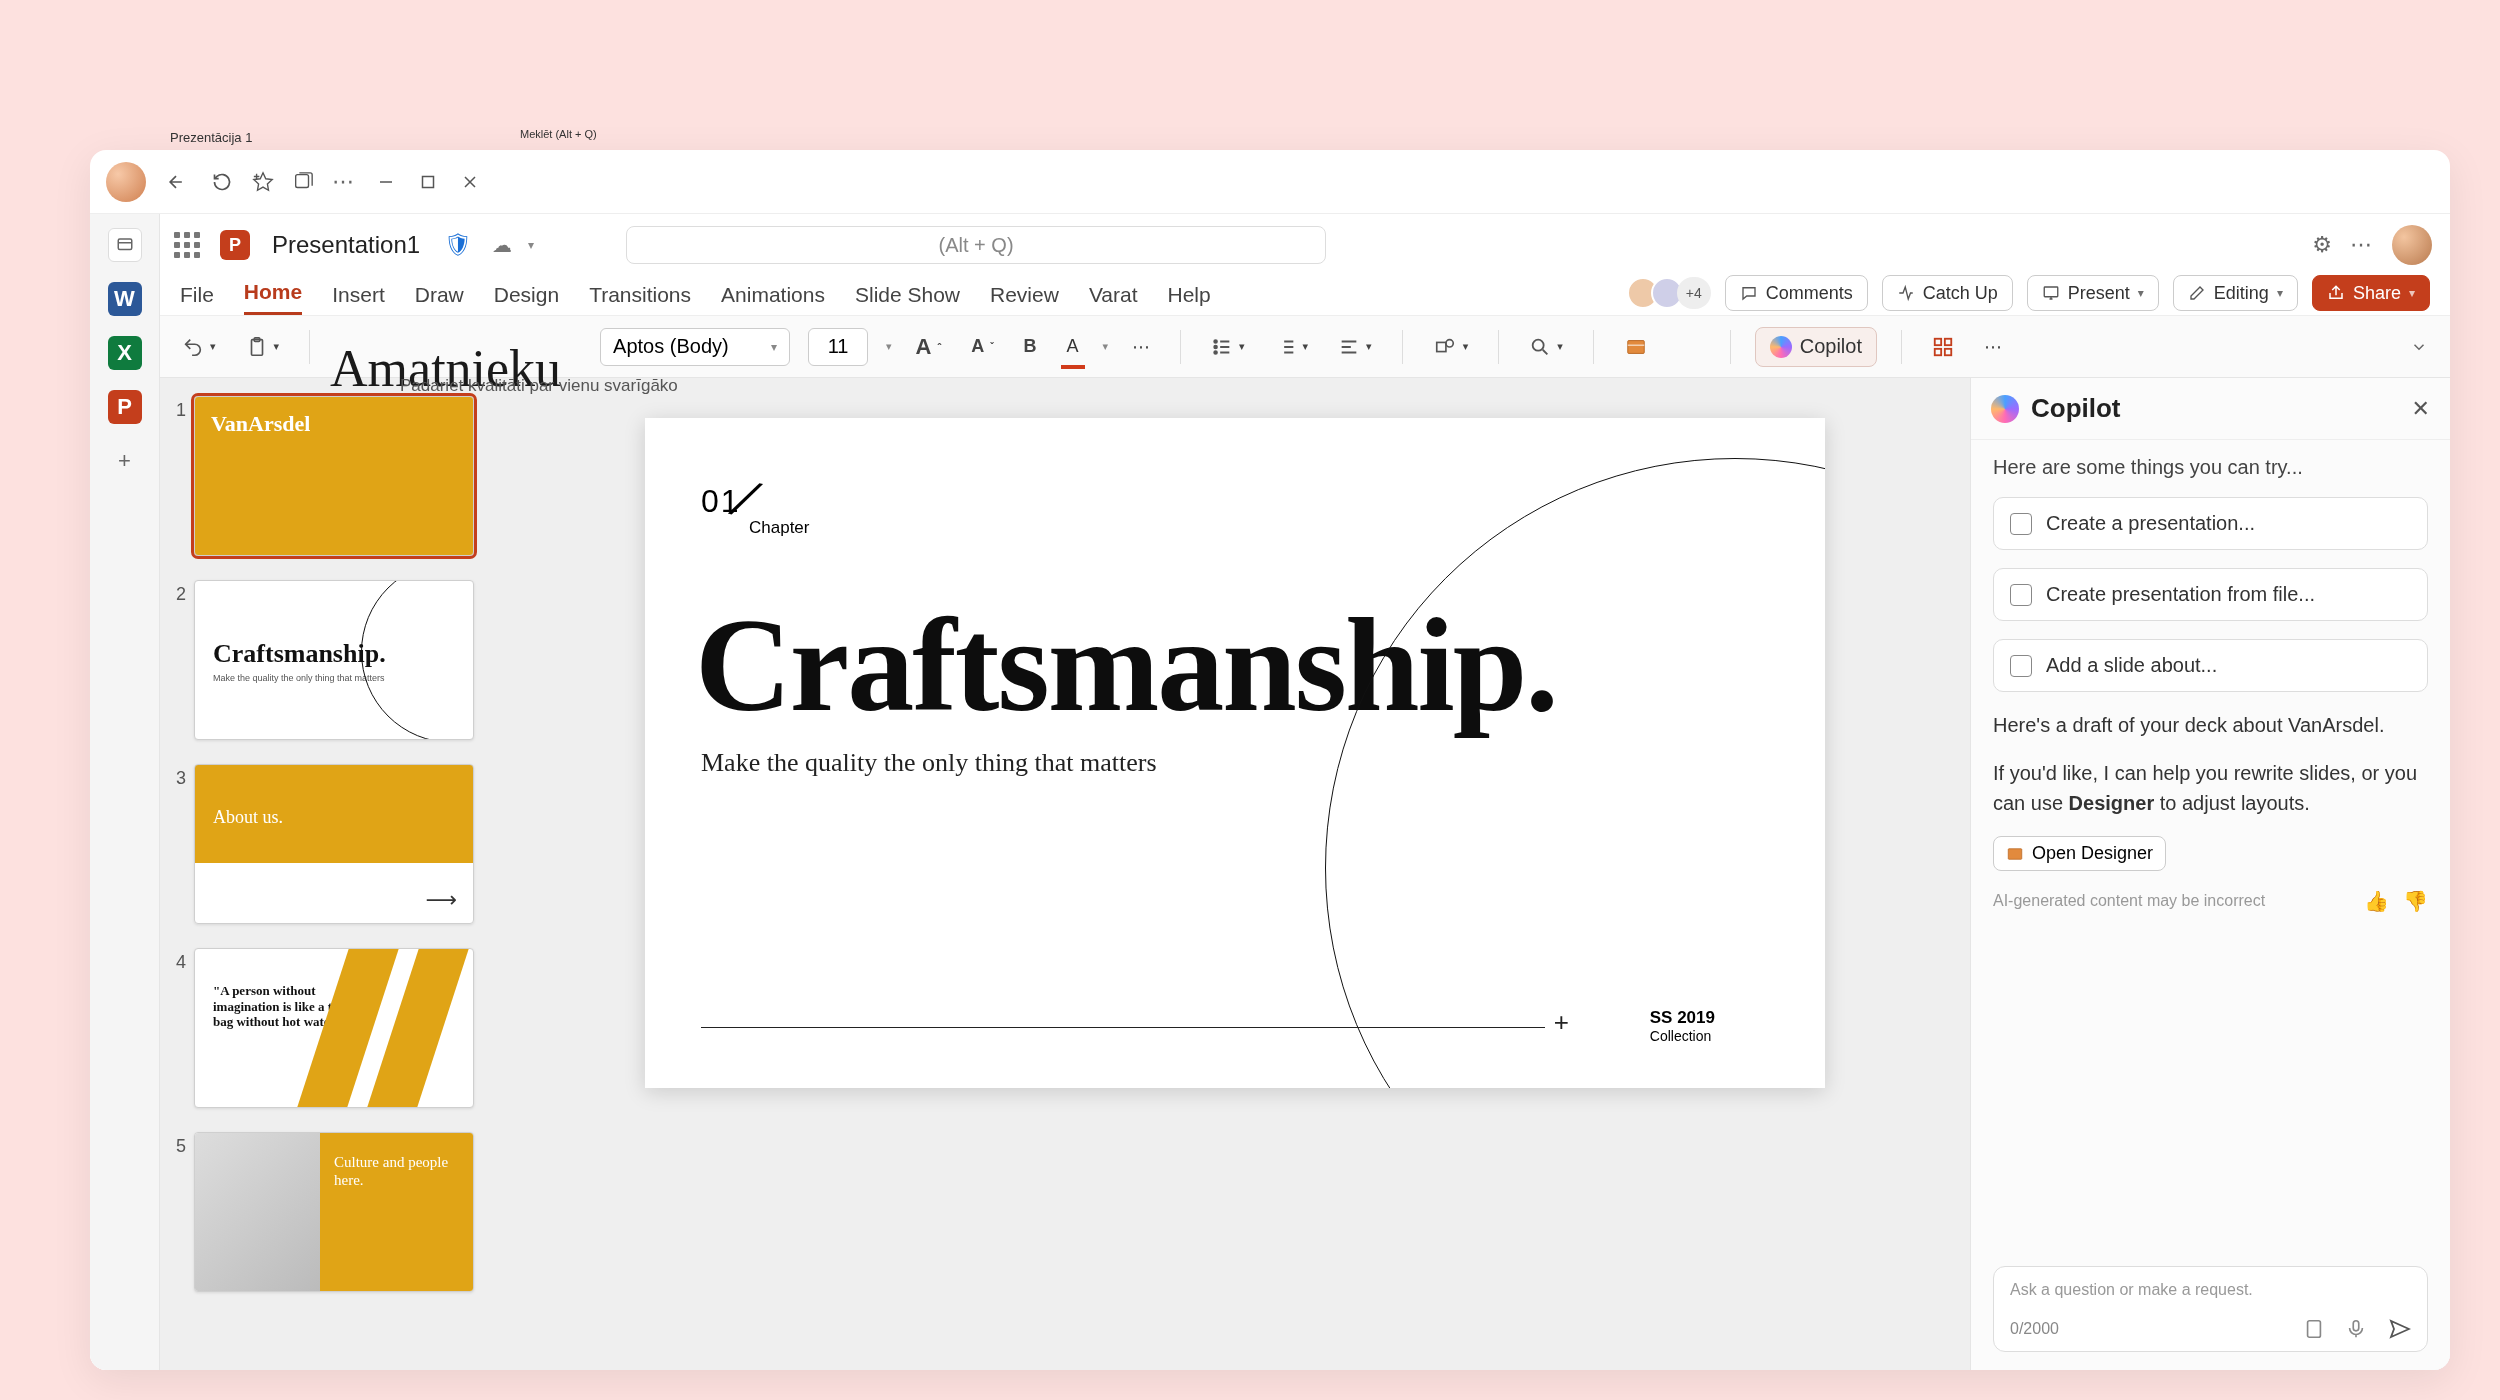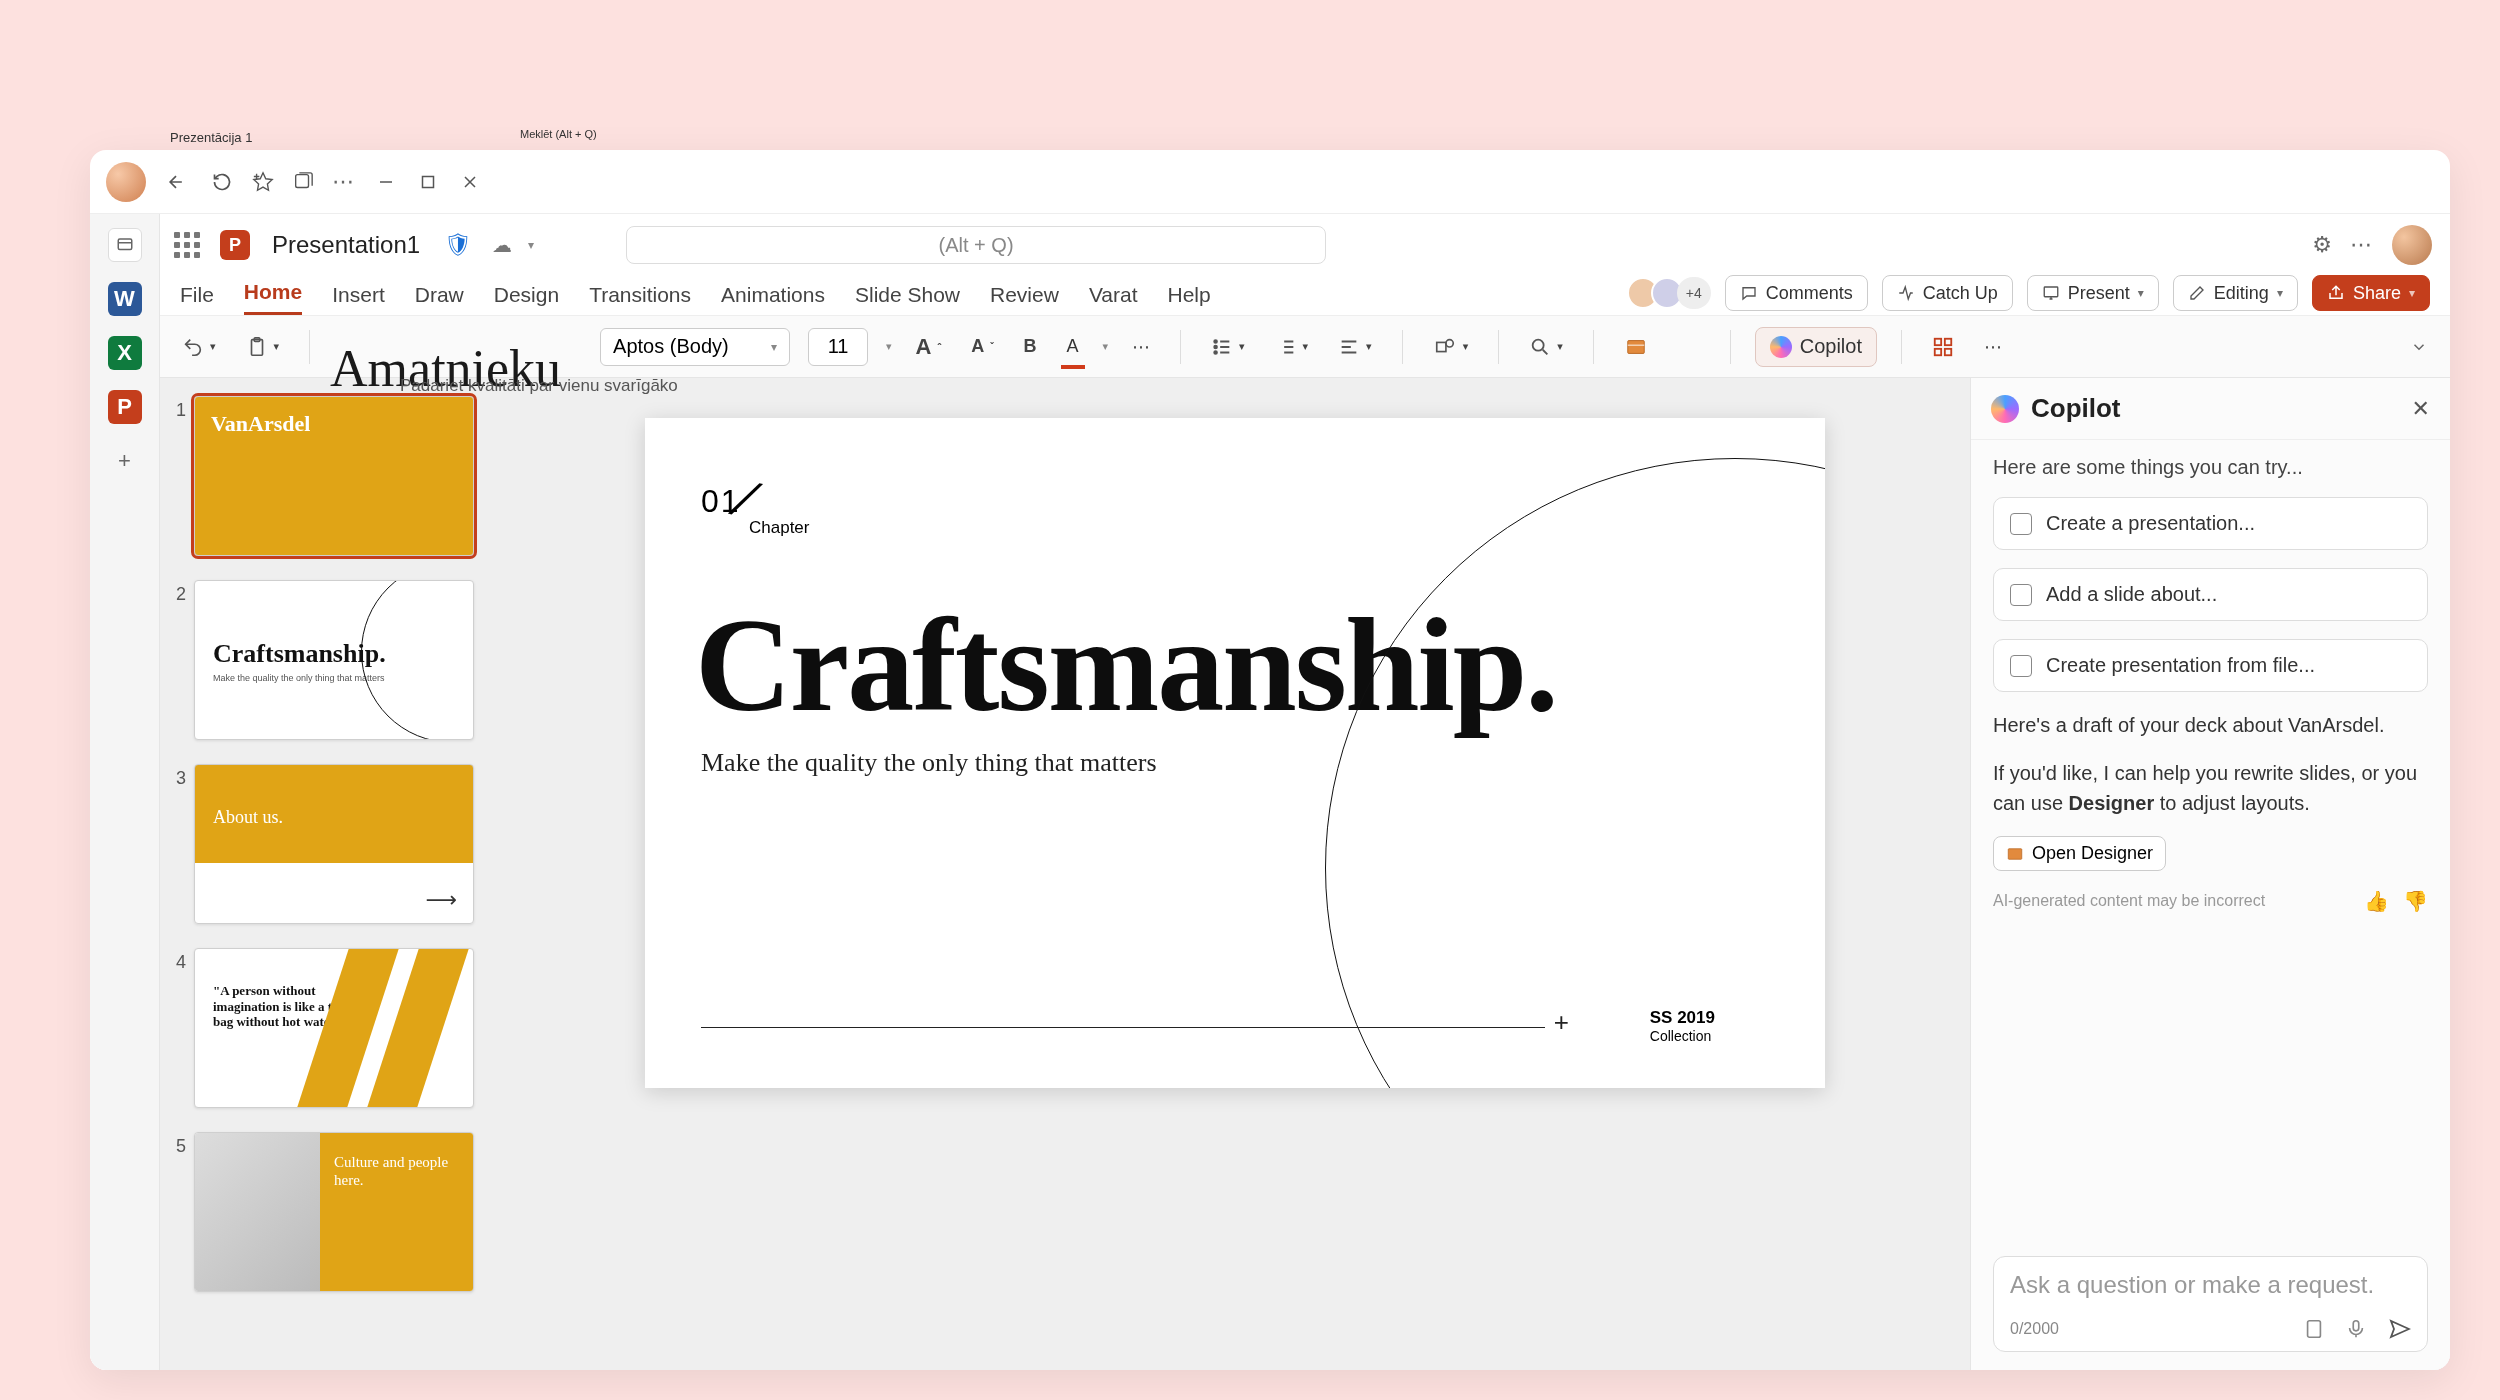--- a/index.html
+++ b/index.html
@@ -126,21 +126,21 @@
 .sugg { border:1px solid #ddd; border-radius:10px; padding:14px 16px; display:flex; align-items:center; gap:14px; font-size:20px; color:#333; background:#fff; }
 .sugg .ic { width:22px; height:22px; border:1.5px solid #888; border-radius:4px; }
 .user-prompt { align-self:flex-end; background:#fde1db; border-radius:10px; padding:14px 18px; font-size:20px; color:#333; margin-top:10px; }
 .cp-msg { font-size:20px; color:#333; line-height:1.5; }
 .cp-msg b { font-weight:600; }
 .open-designer { display:inline-flex; align-items:center; gap:8px; border:1px solid #ccc; border-radius:8px; padding:6px 12px; font-size:18px; background:#fff; width:fit-content; }
 .disclaimer-row { display:flex; align-items:center; gap:14px; }
 .disclaimer { font-size:16px; color:#999; }
 .thumb-ic { margin-left:auto; color:#999; font-size:20px; }
 .cp-input { margin:10px 22px 18px; border:1px solid #ddd; border-radius:12px; padding:14px 16px 10px; background:#fff; display:flex; flex-direction:column; gap:18px; }
-.cp-input .ph { font-size:24px; color:#999; }
+.cp-input .ph { font-size:16px; color:#999; }
 .cp-input .row { display:flex; align-items:center; gap:20px; color:#888; }
 .cp-input .count { font-size:16px; }
 .cp-input .row .sp { flex:1; }
 .send { color:#555; font-size:22px; }
 
 svg { display:block; }
 </style>
 </head>
 <body>
 
@@ -489,25 +489,25 @@
             <div class="cp-close">✕</div>
           </div>
           <div class="cp-body">
             <div class="cp-hint">Here are some things you can try...</div>
             <div class="sugg">
                 <span class="ic"></span>
                 <span>Create a presentation...</span>
               </div>
             <div class="sugg">
                 <span class="ic"></span>
-                <span>Add a slide about...</span>
+                <span>Create presentation from file...</span>
               </div>
             <div class="sugg">
                 <span class="ic"></span>
-                <span>Create presentation from file...</span>
+                <span>Add a slide about...</span>
               </div>
             <div class="cp-msg">Here's a draft of your deck about VanArsdel.</div>
             <div class="cp-msg">
               <span>If you'd like, I can help you rewrite slides, or you can use </span><b>Designer</b><span> to adjust layouts.</span>
             </div>
             <div class="open-designer">
               <svg width="18" height="18" viewBox="0 0 24 24" fill="#e28a3d" stroke="#b86520" stroke-width="1">
                   <rect x="3" y="5" width="18" height="14" rx="1"></rect>
                 </svg>
               <span>Open Designer</span>

